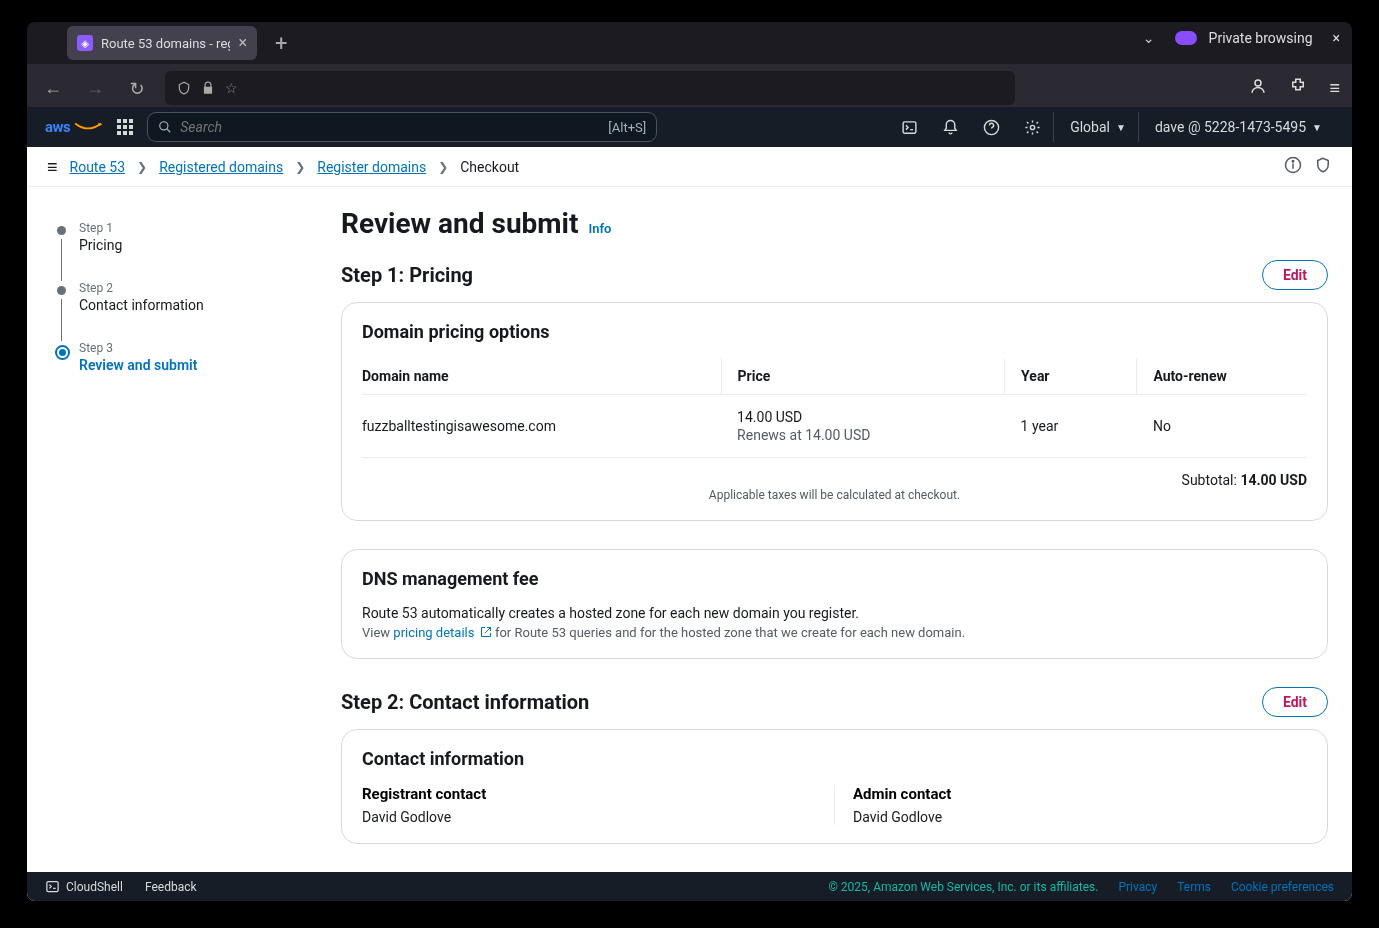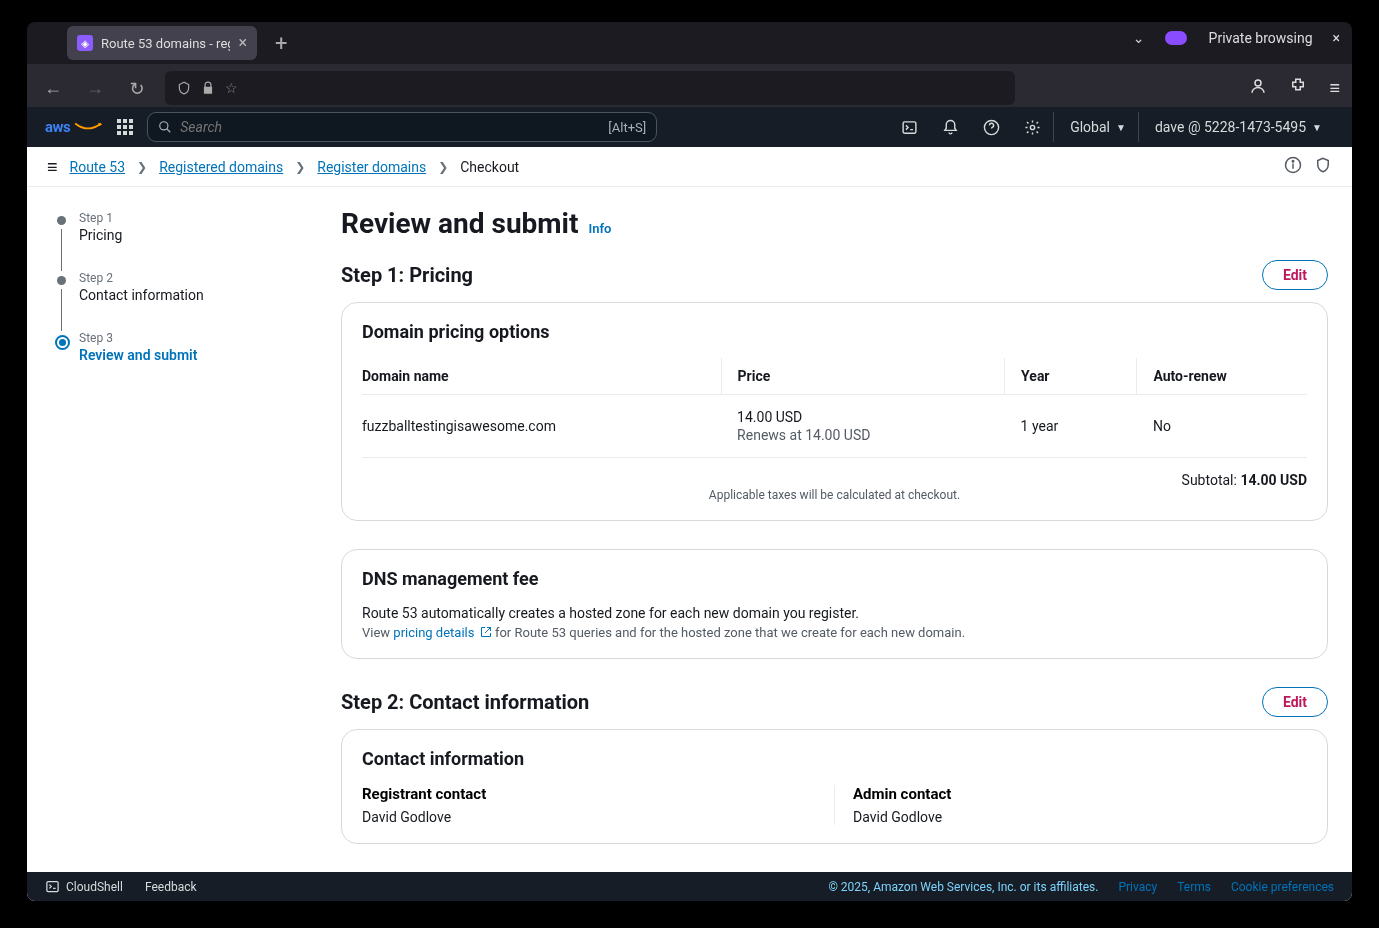--- a/index.html
+++ b/index.html
@@ -5,21 +5,21 @@
 * { margin: 0; padding: 0; box-sizing: border-box; font-family: -apple-system, BlinkMacSystemFont, "Segoe UI", Roboto, Helvetica, Arial, sans-serif; }
 body { background: #000; overflow: hidden; width: 1379px; height: 928px; }
 .browser-chrome { position: absolute; top: 22px; left: 27px; right: 27px; height: 90px; background: #1c1b22; border-radius: 8px 8px 0 0; }
 .tab-bar { height: 42px; display: flex; align-items: center; padding-left: 40px; }
 .tab { background: #42414d; border-radius: 6px; padding: 0 10px; height: 34px; display: flex; align-items: center; gap: 8px; width: 190px; }
 .tab-icon { width: 16px; height: 16px; background: #8c5cff; border-radius: 3px; display: flex; align-items: center; justify-content: center; font-size: 10px; color: #fff; }
 .tab-title { color: #ddd; font-size: 13px; white-space: nowrap; overflow: hidden; flex: 1; }
 .tab-close { color: #bbb; font-size: 16px; line-height: 1; cursor: pointer; }
 .new-tab { color: #aaa; font-size: 22px; margin-left: 18px; cursor: pointer; }
 .private-area { position: absolute; right: 12px; top: 8px; display: flex; align-items: center; gap: 20px; color: #ddd; font-size: 14px; }
-.private-badge { display: flex; align-items: center; gap: 22px; }
+.private-badge { display: flex; align-items: center; gap: 12px; }
 .mask-icon { width: 22px; height: 14px; background: #8a4cff; border-radius: 8px; }
 .url-bar-row { height: 48px; background: #2b2a33; display: flex; align-items: center; padding: 0 12px; gap: 14px; }
 .nav-btn { color: #aaa; font-size: 18px; width: 28px; text-align: center; cursor: pointer; }
 .url-box { flex: 1; max-width: 850px; height: 34px; background: #1c1b22; border-radius: 6px; display: flex; align-items: center; padding: 0 12px; gap: 10px; color: #888; font-size: 14px; }
 .url-text { flex: 1; color: #888; white-space: nowrap; overflow: hidden; }
 .url-text .highlight { color: #fff; }
 .url-star { color: #888; }
 .url-right { margin-left: auto; display: flex; gap: 22px; color: #ddd; font-size: 18px; }
 
 .aws-app { position: absolute; top: 107px; left: 27px; right: 27px; bottom: 27px; background: #fff; overflow: hidden; border-radius: 0 0 8px 8px; }
@@ -39,21 +39,21 @@
 
 .breadcrumb-bar { height: 40px; border-bottom: 1px solid #e9ebed; display: flex; align-items: center; padding: 0 20px; gap: 12px; }
 .ham-icon { font-size: 18px; color: #16191f; cursor: pointer; }
 .bc-link { color: #0073bb; font-size: 14px; text-decoration: underline; cursor: pointer; }
 .bc-current { color: #16191f; font-size: 14px; }
 .bc-sep { color: #687078; font-size: 12px; }
 .bc-right { margin-left: auto; display: flex; gap: 12px; color: #545b64; font-size: 17px; }
 
 .content-area { display: flex; height: calc(100% - 40px - 40px - 29px); }
 .wizard-nav { width: 290px; padding: 24px 20px 20px 24px; }
-.wiz-step { position: relative; padding-left: 28px; margin-bottom: 28px; }
+.wiz-step { position: relative; padding-left: 28px; margin-bottom: 28px; margin-top: 10px; }
 .wiz-step::before { content: ''; position: absolute; left: 6px; top: 5px; width: 9px; height: 9px; border-radius: 50%; background: #687078; }
 .wiz-step::after { content: ''; position: absolute; left: 10px; top: 18px; width: 1px; height: 42px; background: #687078; }
 .wiz-step:last-child::after { display: none; }
 .wiz-step.active::before { background: none; border: 2px solid #0073bb; width: 11px; height: 11px; left: 4px; top: 4px; }
 .wiz-step.active::after { display:none; }
 .wiz-step.active .wiz-active-dot { position: absolute; left: 8px; top: 8px; width: 7px; height: 7px; border-radius: 50%; background: #0073bb; }
 .wiz-label { font-size: 12px; color: #687078; margin-bottom: 2px; }
 .wiz-title { font-size: 14px; color: #16191f; }
 .wiz-step.active .wiz-title { color: #0073bb; font-weight: 600; }
 
@@ -85,21 +85,21 @@
 .contact-col { flex: 1; padding-right: 18px; }
 .contact-col:first-child { border-right: 1px solid #e9ebed; }
 .contact-col:last-child { padding-left: 18px; padding-right: 0; }
 .contact-heading { font-weight: 700; font-size: 15px; margin-bottom: 6px; }
 .contact-name { font-size: 14px; color: #16191f; }
 
 .footer-bar { position: absolute; bottom: 0; left: 0; right: 0; height: 29px; background: #161d26; display: flex; align-items: center; padding: 0 18px; gap: 22px; font-size: 12px; color: #d5dbdb; }
 .cloudshell { display: flex; align-items: center; gap: 6px; cursor: pointer; }
 .footer-right { margin-left: auto; display: flex; gap: 20px; color: #828b95; }
 .footer-right a { color: #0073bb; cursor: pointer; }
-.copyright { color: #7dd3fc; }
+.copyright { color: #14b8a6; }
 .caret-down { font-size: 10px; }
 .lock-svg { width: 14px; height: 14px; fill: #aaa; }
 .shield-svg { width: 14px; height: 14px; }
 </style>
 </head>
 <body>
 
 <div class="browser-chrome">
   <div class="tab-bar">
     <div class="tab">

